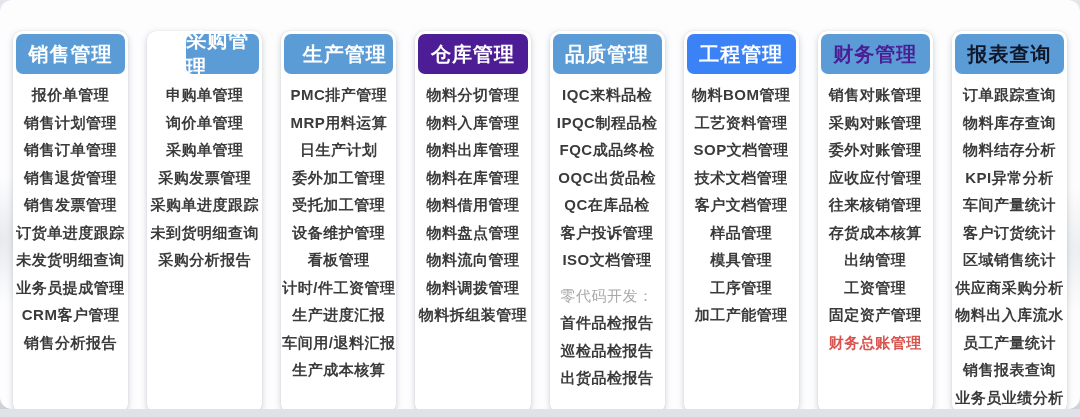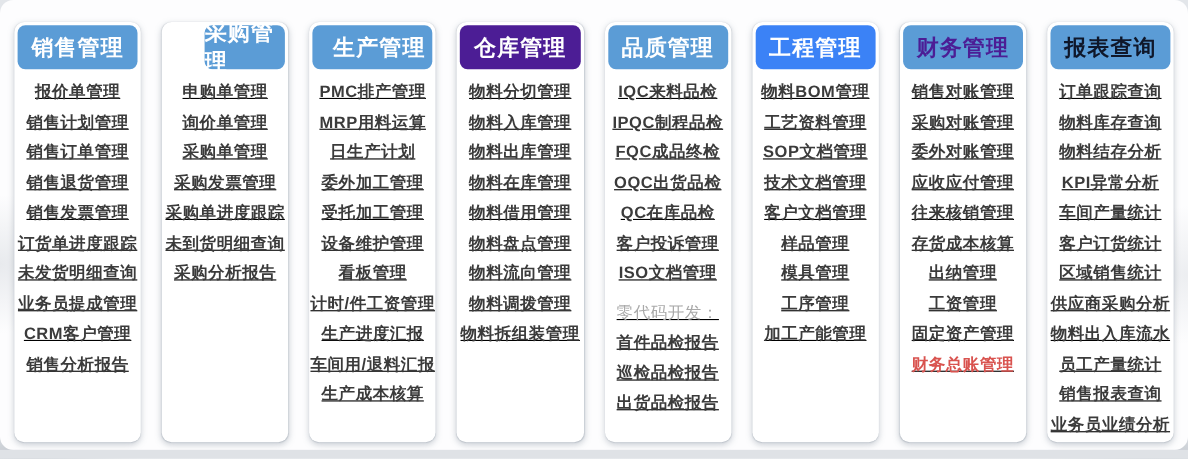--- a/index.html
+++ b/index.html
@@ -17,21 +17,21 @@
     left: 0; top: 0;
     width: 1080px; height: 409px;
     background:
       radial-gradient(120px 90px at 0px 240px, rgba(170,178,188,.25), rgba(170,178,188,0) 70%),
       radial-gradient(120px 90px at 1080px 250px, rgba(170,178,188,.2), rgba(170,178,188,0) 70%),
       #fdfdfe;
     border-radius: 12px;
   }
   .columns {
     position: absolute;
-    left: 13px; top: 20px;
+    left: 13px; top: 31px;
     width: 1054px; height: 382px;
     display: flex;
     gap: 19px;
     align-items: stretch;
   }
   .card {
     flex: 1 1 0;
     min-width: 0;
     background: #ffffff;
     border-radius: 9px;
@@ -51,21 +51,20 @@
     font-weight: 700;
     letter-spacing: 1px;
     cursor: pointer;
     flex: 0 0 auto;
   }
   .items {
     padding-top: 7px;
     display: flex;
     flex-direction: column;
     align-items: center;
-    text-decoration: underline;
   }
   .item {
     height: 27.5px;
     line-height: 27.5px;
     font-size: 15px;
     font-weight: 600;
     color: #3b3b3b;
     letter-spacing: .5px;
     white-space: nowrap;
     cursor: pointer;

